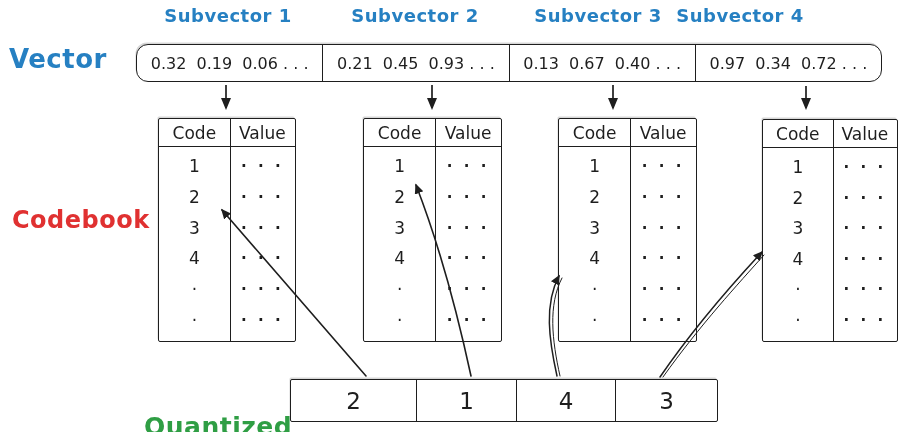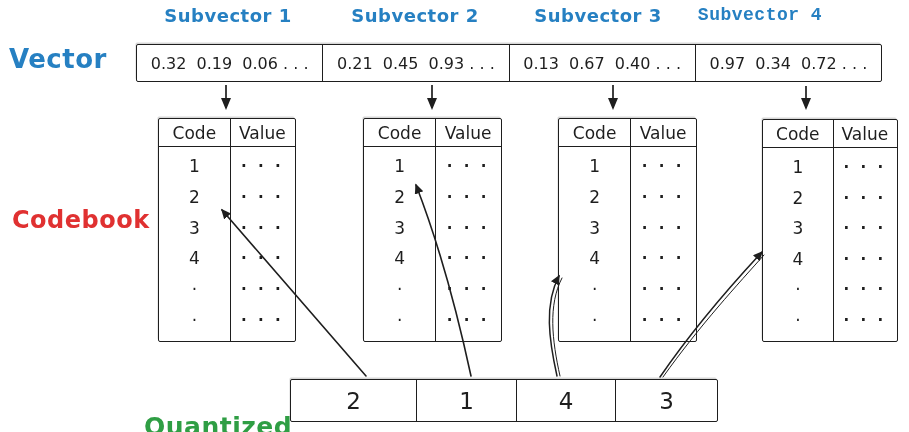--- a/index.html
+++ b/index.html
@@ -11,21 +11,21 @@
   .vector-lbl{left:9px;top:44px;font-size:26px;color:#2680c2;}
   .codebook-lbl{left:12px;top:206px;font-size:24px;color:#e03131;}
   .quant-lbl{left:144px;top:382px;font-size:25px;color:#2f9e44;margin-top:30px;}
   .sv-lbl{
     position:absolute;top:5px;transform:translateX(-50%);
     font-size:18px;font-weight:bold;color:#2680c2;letter-spacing:.5px;white-space:nowrap;text-align:right;
   }
   .sketch{box-shadow:-1px -2px 0 -0.5px rgba(150,150,150,.38);}
   .vector-box{
     position:absolute;left:136px;top:44px;width:746px;height:38px;
-    border:1.8px solid #1e1e1e;border-radius:2px;display:flex;background:#fff;box-sizing:border-box;
+    border:1.8px solid #1e1e1e;border-radius:12px;display:flex;background:#fff;box-sizing:border-box;
   }
   .v-cell{
     flex:1;display:flex;align-items:center;justify-content:center;
     font-size:16px;white-space:pre;border-right:1.6px solid #1e1e1e;
   }
   .v-cell:last-child{border-right:none;}
   .cb-table{
     position:absolute;border:1.8px solid #1e1e1e;border-radius:2px;background:#fff;
     box-sizing:border-box;display:flex;flex-direction:column;
   }
@@ -59,21 +59,21 @@
 
 <div class="canvas">
 
   <div class="lbl vector-lbl">Vector</div>
   <div class="lbl codebook-lbl">Codebook</div>
   <div class="lbl quant-lbl">Quantized</div>
 
   <div class="sv-lbl" style="left:228px;">Subvector 1</div>
   <div class="sv-lbl" style="left:415px;">Subvector 2</div>
   <div class="sv-lbl" style="left:598px;">Subvector 3</div>
-  <div class="sv-lbl" style="left:760px;font-family:Liberation Mono, monospace;">Subvector 4</div>
+  <div class="sv-lbl" style="left:740px;">Subvector 4</div>
 
   <div class="vector-box sketch">
     <div class="v-cell">0.32  0.19  0.06 . . .</div>
     <div class="v-cell">0.21  0.45  0.93 . . .</div>
     <div class="v-cell">0.13  0.67  0.40 . . .</div>
     <div class="v-cell">0.97  0.34  0.72 . . .</div>
   </div>
 
   <div class="cb-table sketch t1">
     <div class="cb-head">

